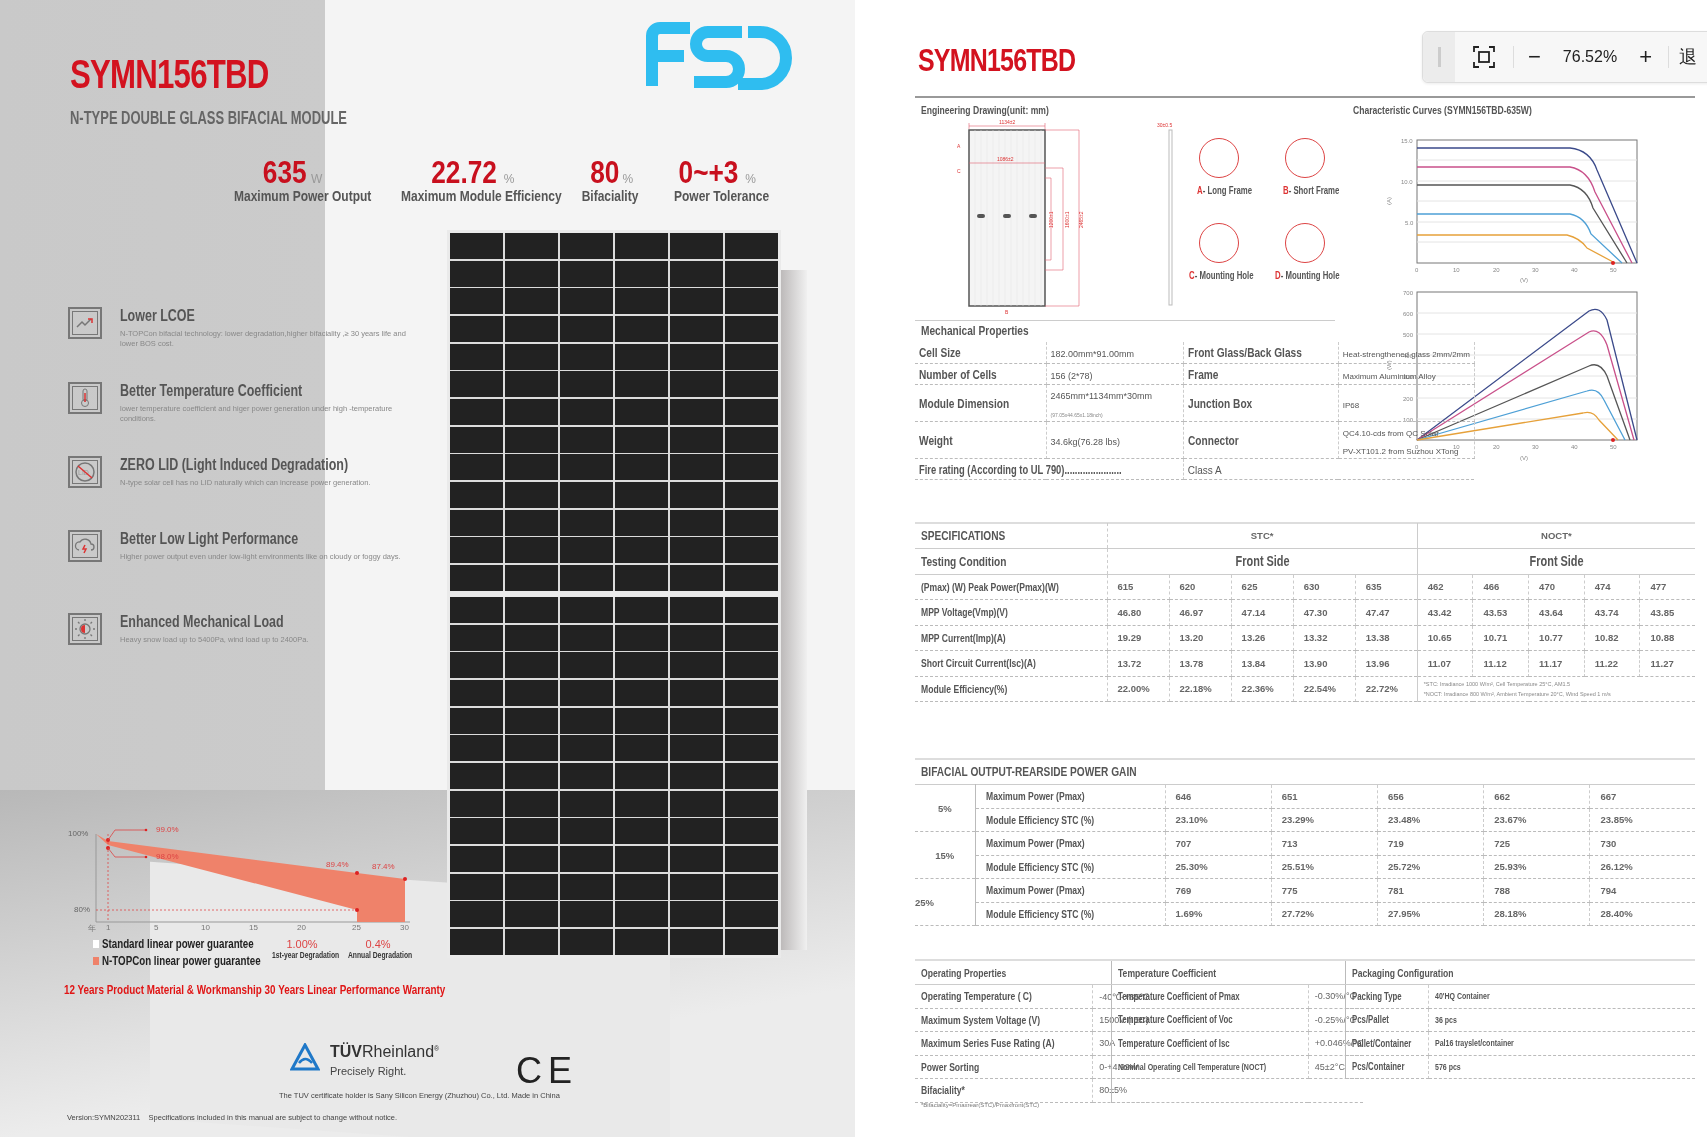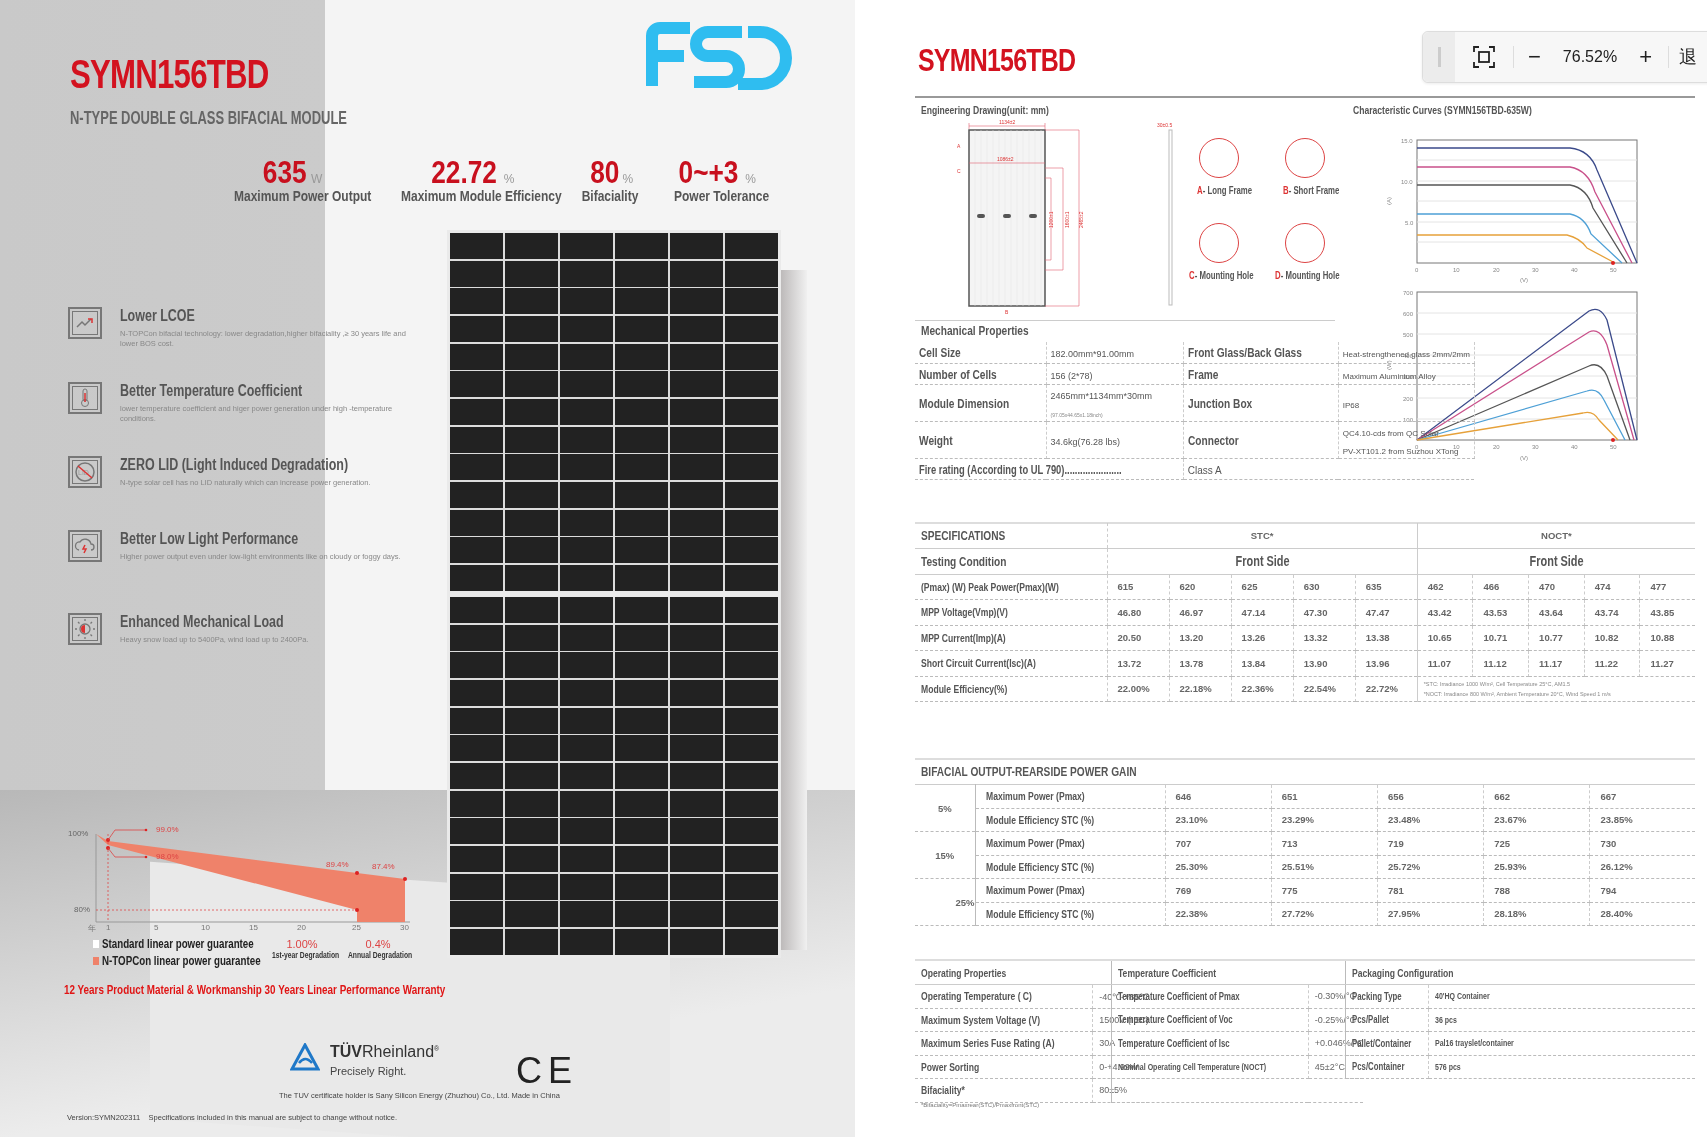--- a/index.html
+++ b/index.html
@@ -561,21 +561,21 @@
           <td>47.30</td>
           <td style="border-right:1px solid #ccc">47.47</td>
           <td>43.42</td>
           <td>43.53</td>
           <td>43.64</td>
           <td>43.74</td>
           <td style="border-right:none">43.85</td>
         </tr>
     <tr>
           <td class="k"><span class="lbl" style="font-size:11px">MPP Current(Imp)(A)</span></td>
-          <td>20.50</td>
+          <td>19.29</td>
           <td>13.20</td>
           <td>13.26</td>
           <td>13.32</td>
           <td style="border-right:1px solid #ccc">13.38</td>
           <td>10.65</td>
           <td>10.71</td>
           <td>10.77</td>
           <td>10.82</td>
           <td style="border-right:none">10.88</td>
         </tr>
@@ -636,31 +636,31 @@
         </tr>
     <tr>
           <td style="border-right:1px dashed #ccc"><span class="lbl" style="font-size:11px">Module Efficiency STC (%)</span></td>
           <td>25.30%</td>
           <td>25.51%</td>
           <td>25.72%</td>
           <td>25.93%</td>
           <td style="border-right:none">26.12%</td>
         </tr>
     <tr>
-          <td rowspan="2" style="text-align:right;padding:0;border-right:1.5px solid #bbb">25%</td>
+          <td rowspan="2" style="text-align:left;padding:0;border-right:1.5px solid #bbb">25%</td>
           <td style="border-right:1px dashed #ccc"><span class="lbl" style="font-size:11px">Maximum Power (Pmax)</span></td>
           <td>769</td>
           <td>775</td>
           <td>781</td>
           <td>788</td>
           <td style="border-right:none">794</td>
         </tr>
     <tr>
           <td style="border-right:1px dashed #ccc"><span class="lbl" style="font-size:11px">Module Efficiency STC (%)</span></td>
-          <td>22.38%</td>
+          <td>1.69%</td>
           <td>27.72%</td>
           <td>27.95%</td>
           <td>28.18%</td>
           <td style="border-right:none">28.40%</td>
         </tr>
   </tbody>
     </table>
 
   <div class="hr" style="left:60px;top:959px;width:780px;height:2px;background:#ddd"></div>
   <table class="op" style="left:60px;top:961px;width:196px">

